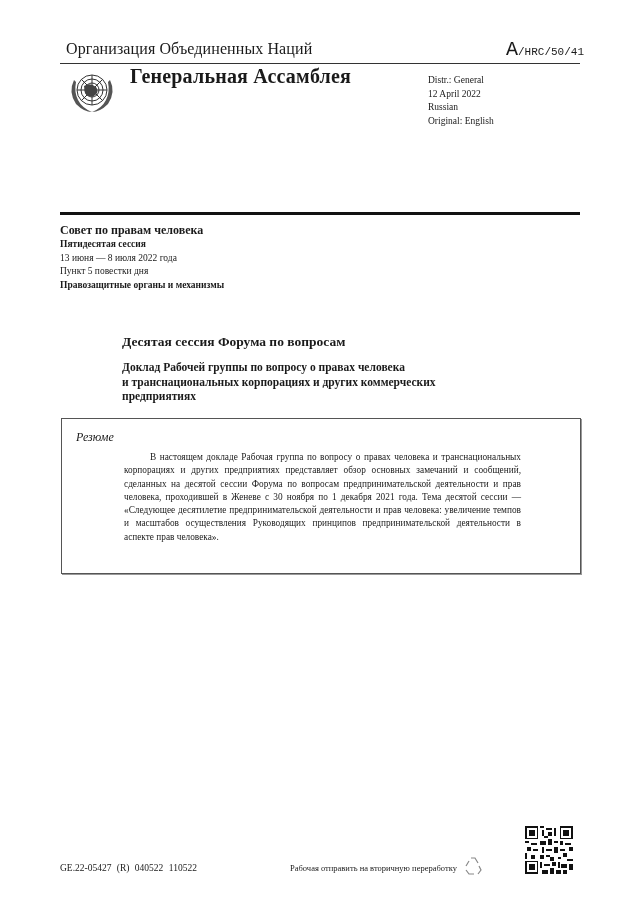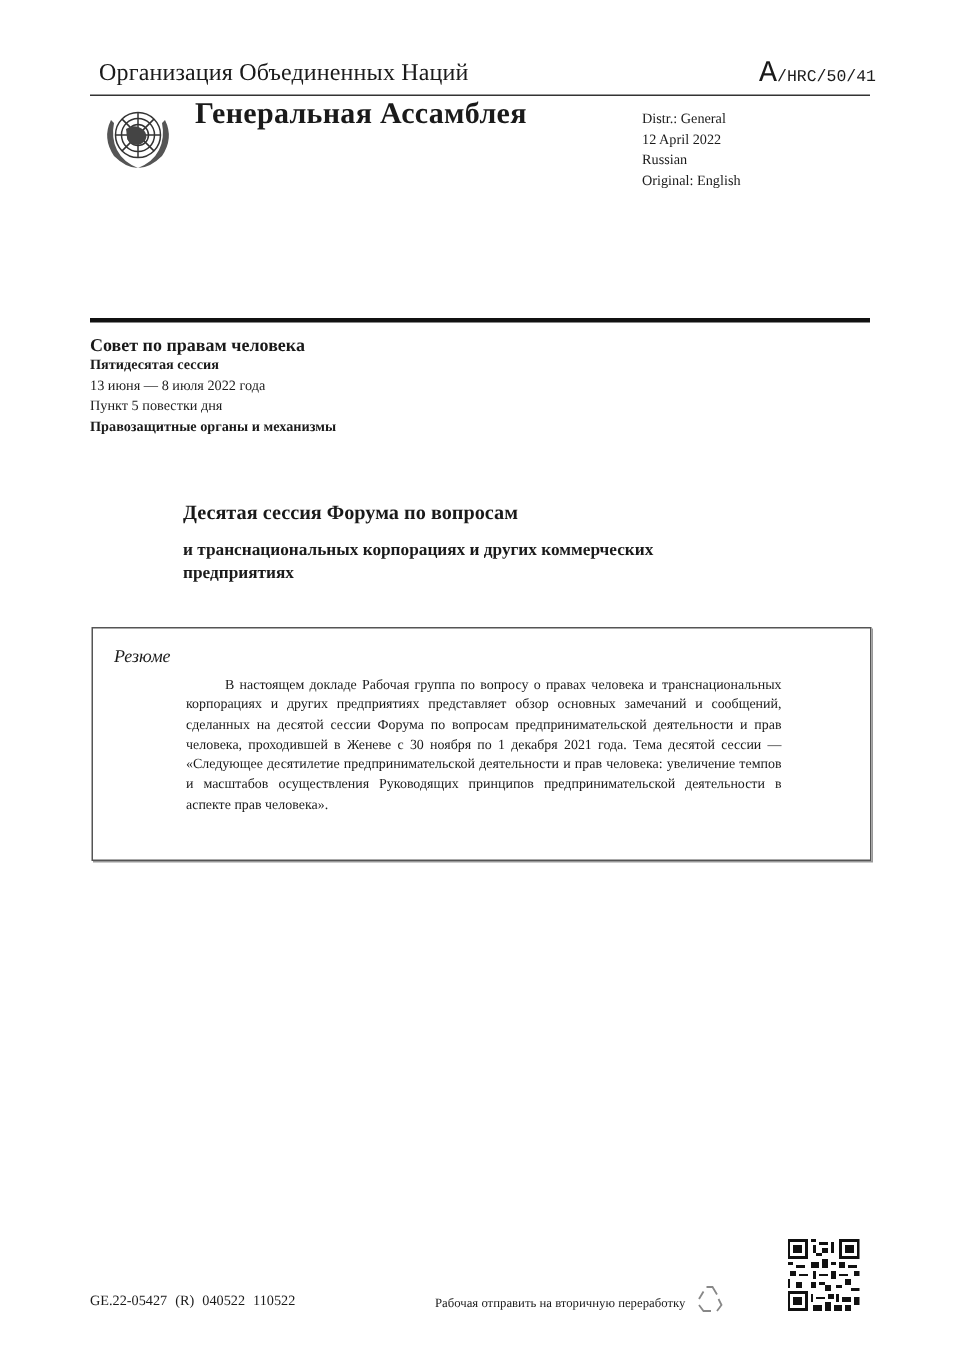--- a/index.html
+++ b/index.html
@@ -71,20 +71,21 @@
   <div class="n">13 июня — 8 июля 2022 года</div>
   <div class="n">Пункт 5 повестки дня</div>
   <div class="b">Правозащитные органы и механизмы</div>
 </div>
 
 <div class="abs title1">
   <div>Десятая сессия Форума по вопросам</div>
 </div>
 
 <div class="abs title2">
+  <div>Доклад Рабочей группы по вопросу о правах человека</div>
   <div>и транснациональных корпорациях и других коммерческих</div>
   <div>предприятиях</div>
 </div>
 
 <div class="abs box"></div>
 <div class="abs summary-label">Резюме</div>
 <div class="abs summary">В настоящем докладе Рабочая группа по вопросу о правах человека и транснациональных корпорациях и других предприятиях представляет обзор основных замечаний и сообщений, сделанных на десятой сессии Форума по вопросам предпринимательской деятельности и прав человека, проходившей в Женеве с 30 ноября по 1 декабря 2021 года. Тема десятой сессии — «Следующее десятилетие предпринимательской деятельности и прав человека: увеличение темпов и масштабов осуществления Руководящих принципов предпринимательской деятельности в аспекте прав человека».</div>
 
 <div class="abs footer-code">GE.22-05427 (R)  040522  110522</div>
 <div class="abs recycle-text">Рабочая отправить на вторичную переработку</div>

